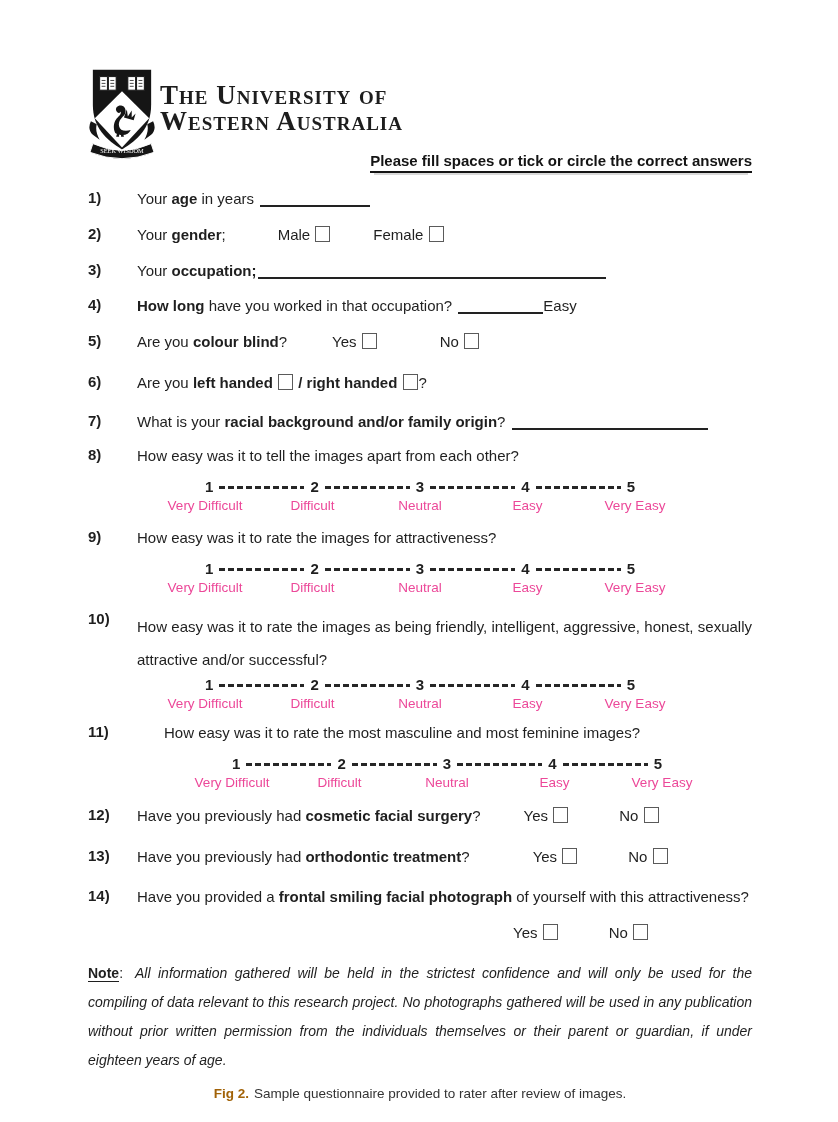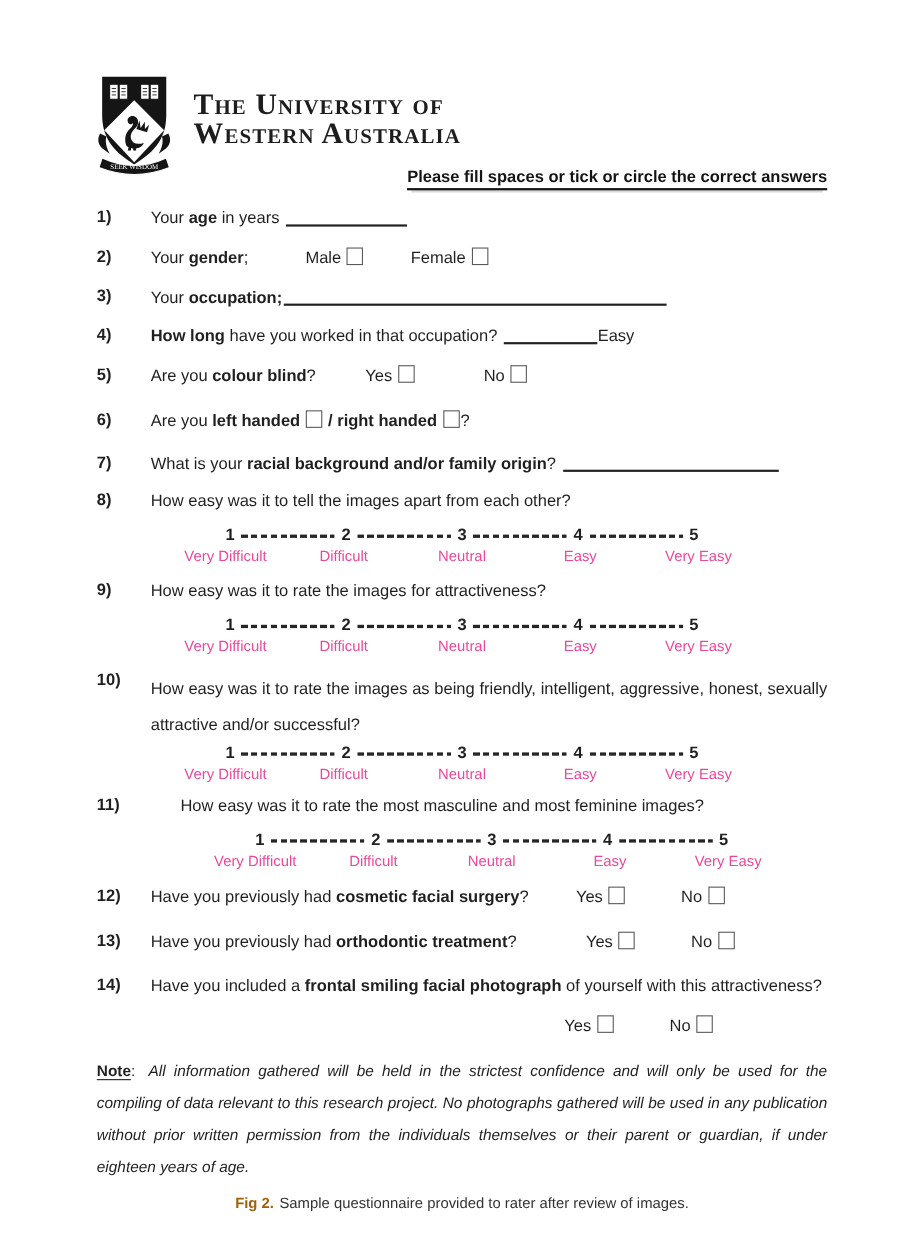--- a/index.html
+++ b/index.html
@@ -4,21 +4,21 @@
 <style>
   html,body{margin:0;padding:0;}
   body{
     width:838px;height:1122px;background:#ffffff;overflow:hidden;
     font-family:"Liberation Sans", sans-serif;color:#1f1f1f;
   }
   .page{position:relative;width:838px;height:1122px;background:#fff;}
 
   
   .crest{position:absolute;left:88px;top:66px;width:68px;height:95px;}
-  .wordmark{position:absolute;left:176px;top:82px;font-family:"Liberation Serif",serif;
+  .wordmark{position:absolute;left:160px;top:82px;font-family:"Liberation Serif",serif;
     font-weight:700;font-variant:small-caps;color:#1d1d1d;letter-spacing:1px;}
   .wordmark .wline{font-size:27px;line-height:26px;white-space:nowrap;}
 
   .instruction{position:absolute;top:152px;right:86px;font-size:15px;font-weight:700;
     color:#141414;border-bottom:2.5px solid #141414;padding-bottom:2px;
     box-shadow:0 6px 0 -4px #d9d9d9;white-space:nowrap;}
 
   
   .main{position:absolute;top:189px;left:88px;width:664px;font-size:15px;}
   .q-row{display:flex;align-items:flex-start;}
@@ -248,21 +248,21 @@
       </div>
       <div class="q-row q13">
         <span class="q-num">13)</span>
         <div class="q-body">
           <div class="q-line"><span class="seg">Have you previously had </span><span class="seg-bold">orthodontic treatment</span><span class="seg">?</span><span class="gap" style="width: 63px;"></span><span class="seg">Yes </span><span class="checkbox"></span><span class="gap" style="width: 50px;"></span><span class="seg">No </span><span class="checkbox"></span></div>
         </div>
       </div>
       <div class="q-row q14">
         <span class="q-num">14)</span>
         <div class="q-body">
-          <div class="q-line"><span class="seg">Have you included a </span><span class="seg-bold">frontal smiling facial photograph</span><span class="seg"> of yourself with this attractiveness?</span></div>
+          <div class="q-line"><span class="seg">Have you provided a </span><span class="seg-bold">frontal smiling facial photograph</span><span class="seg"> of yourself with this attractiveness?</span></div>
           <div class="q-line answer-row"><span class="gap" style="width: 376px;"></span><span class="seg">Yes </span><span class="checkbox"></span><span class="gap" style="width: 50px;"></span><span class="seg">No </span><span class="checkbox"></span></div>
         </div>
       </div>
       <p class="note"><span class="note-label">Note</span><span class="note-sep">:</span><span class="note-gap"></span><span class="note-text">All information gathered will be held in the strictest confidence and will only be used for the compiling of data relevant to this research project. No photographs gathered will be used in any publication without prior written permission from the individuals themselves or their parent or guardian, if under eighteen years of age.</span></p>
       <div class="caption"><b>Fig 2.</b><span>Sample questionnaire provided to rater after review of images.</span></div>
     </div>
 
 </div>
 
 </body></html>

